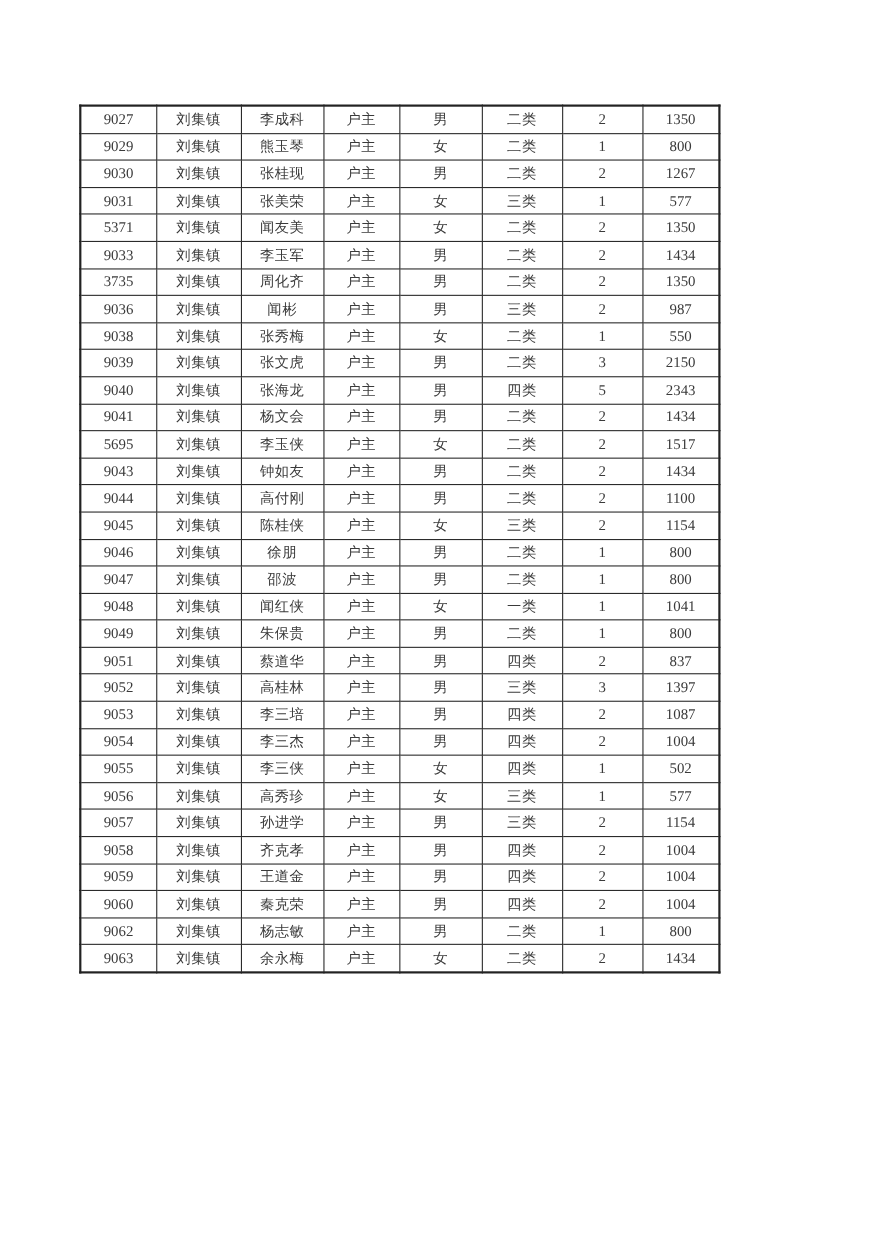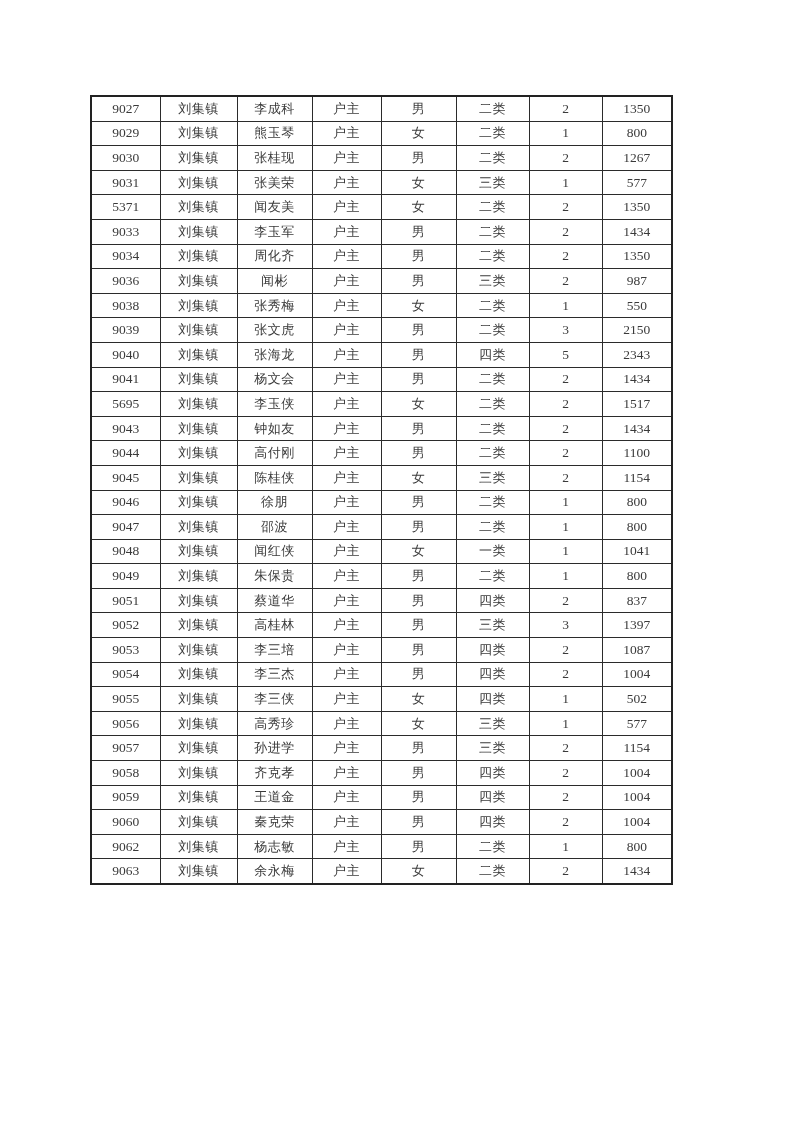--- a/index.html
+++ b/index.html
@@ -10,21 +10,21 @@
   .page {
     position: relative;
     width: 793px;
     height: 1122px;
     background: #ffffff;
     overflow: hidden;
     font-family: "Liberation Serif", "DejaVu Serif", serif;
   }
   .table-wrap {
     position: absolute;
-    left: 90px;
+    left: 72px;
     top: 95px;
     width: 581px;
   }
   table.data-table {
     border-collapse: collapse;
     table-layout: fixed;
     width: 581px;
     border: 2px solid #222222;
   }
   table.data-table td {
@@ -123,21 +123,21 @@
             <td class="num">9033</td>
             <td>刘集镇</td>
             <td>李玉军</td>
             <td>户主</td>
             <td>男</td>
             <td>二类</td>
             <td class="num">2</td>
             <td class="num">1434</td>
           </tr>
           <tr>
-            <td class="num">9034</td>
+            <td class="num">3735</td>
             <td>刘集镇</td>
             <td>周化齐</td>
             <td>户主</td>
             <td>男</td>
             <td>二类</td>
             <td class="num">2</td>
             <td class="num">1350</td>
           </tr>
           <tr>
             <td class="num">9036</td>

